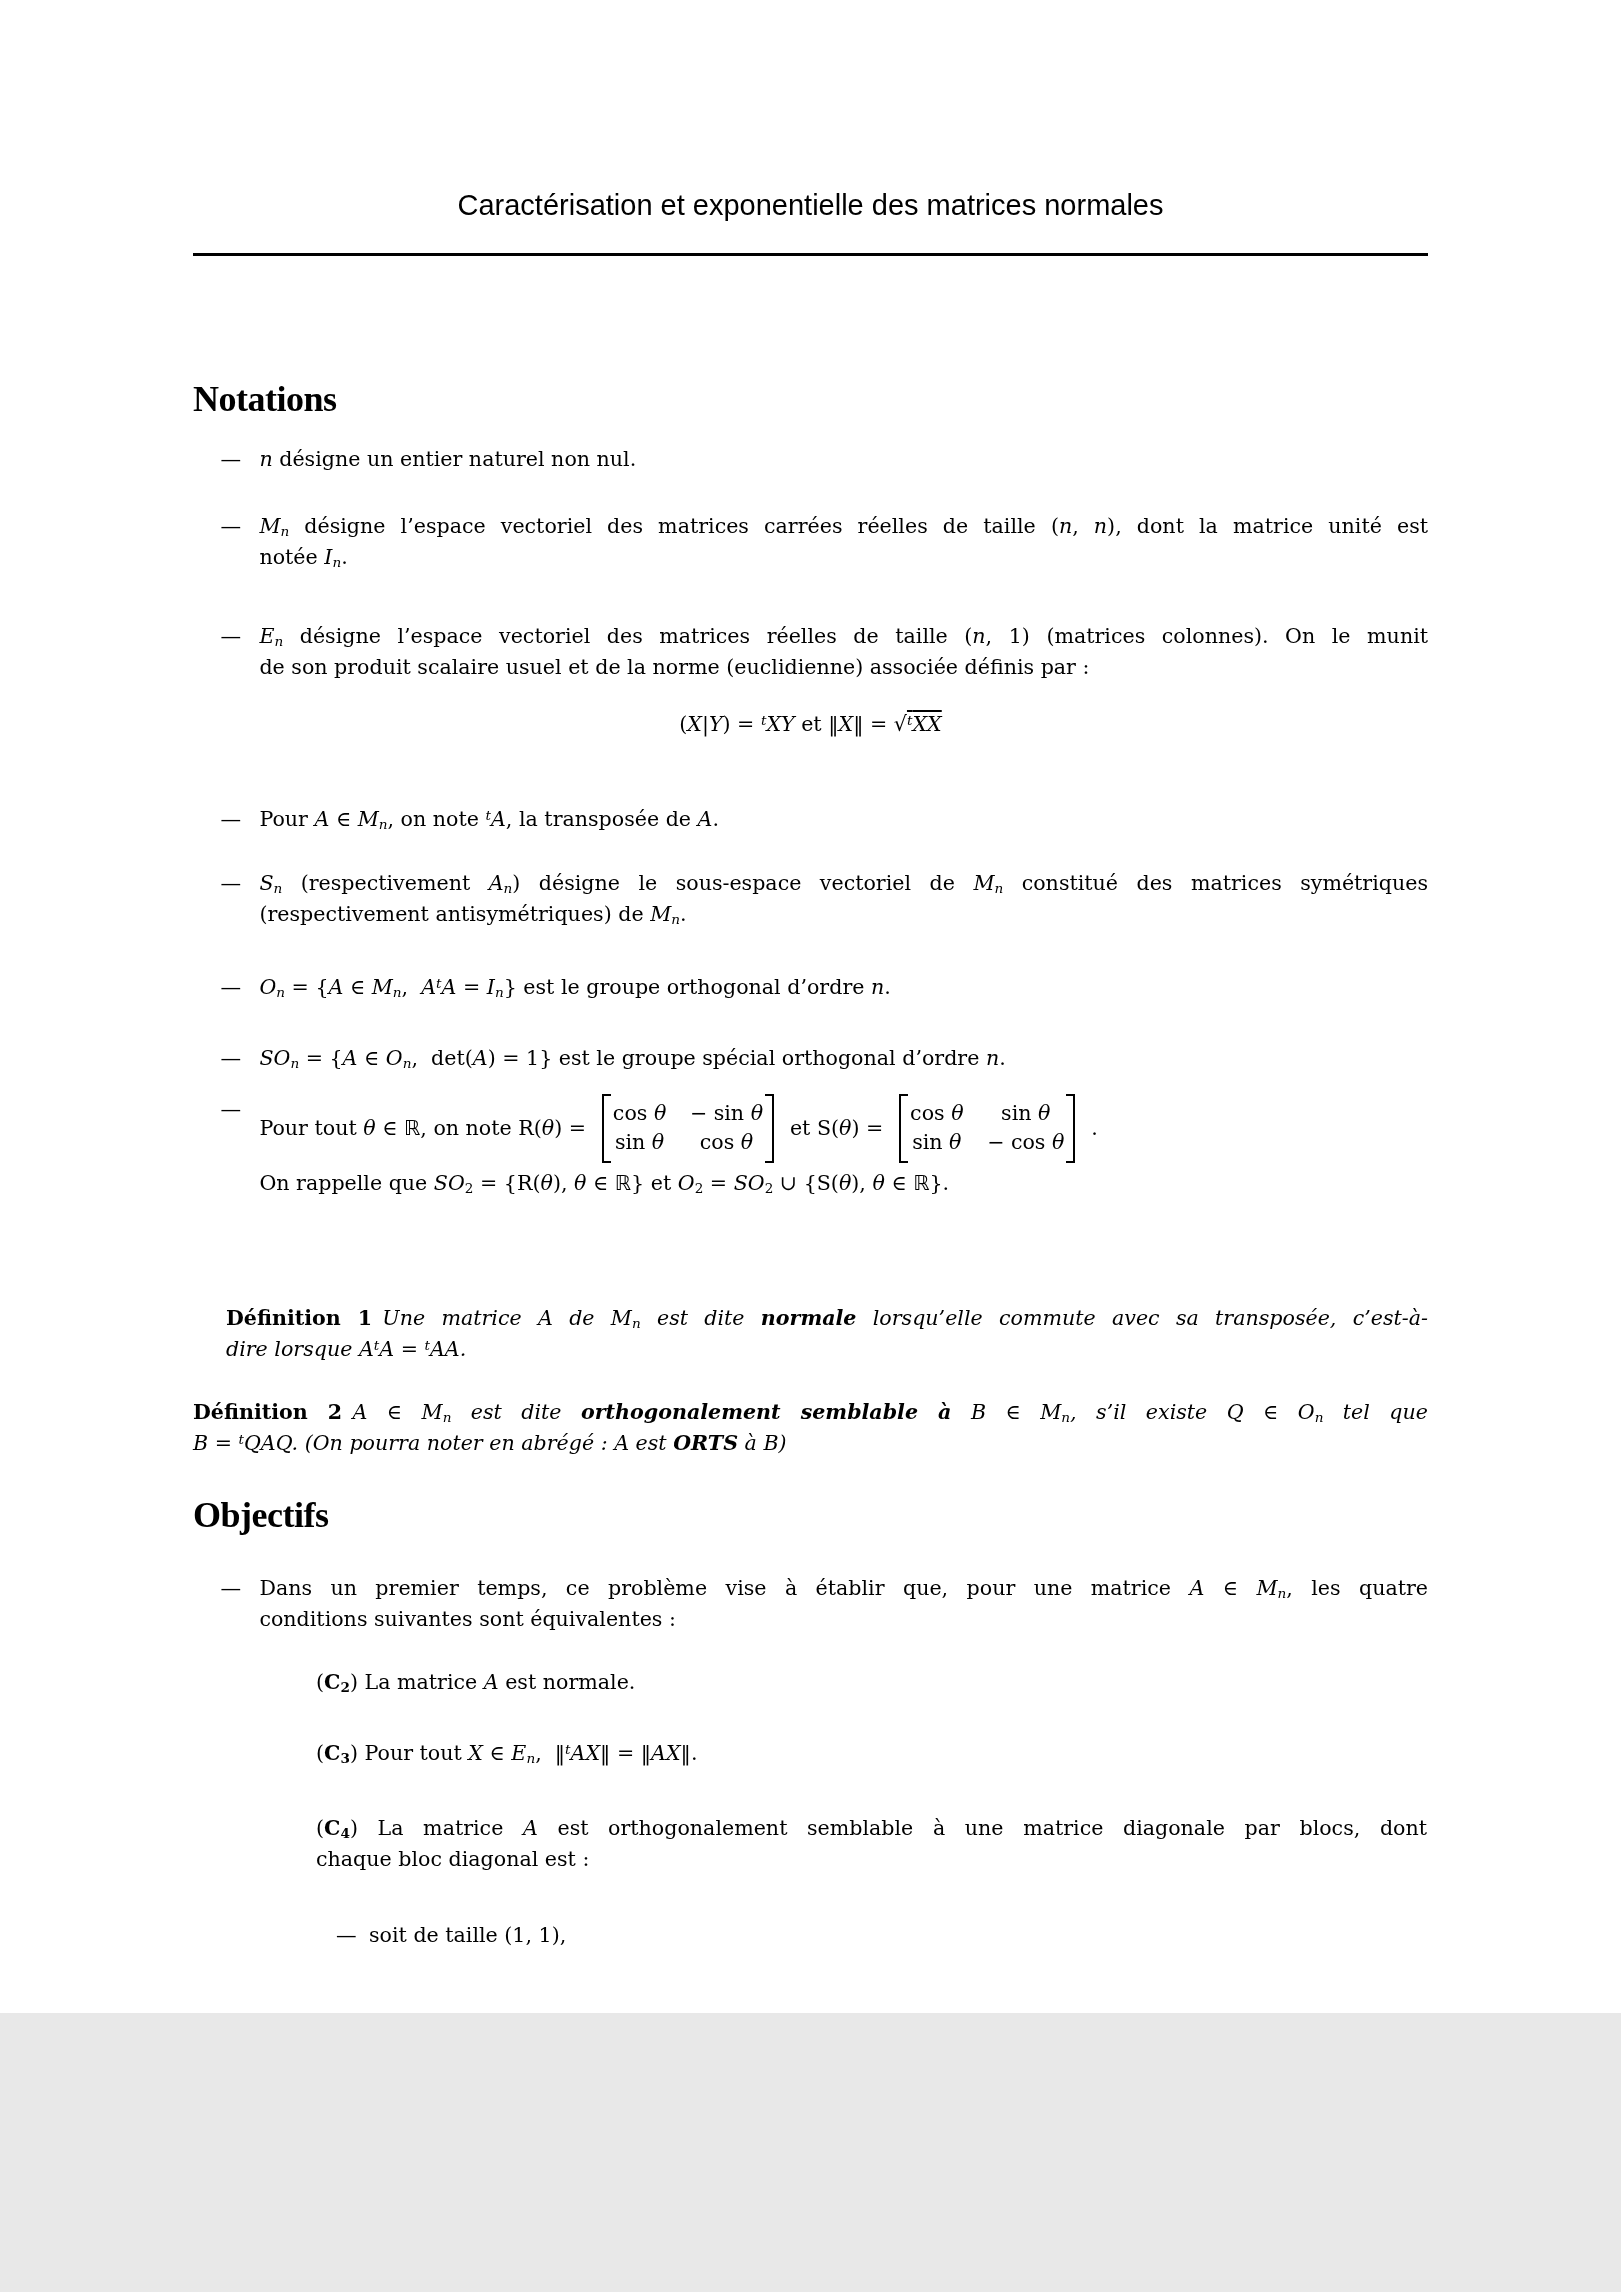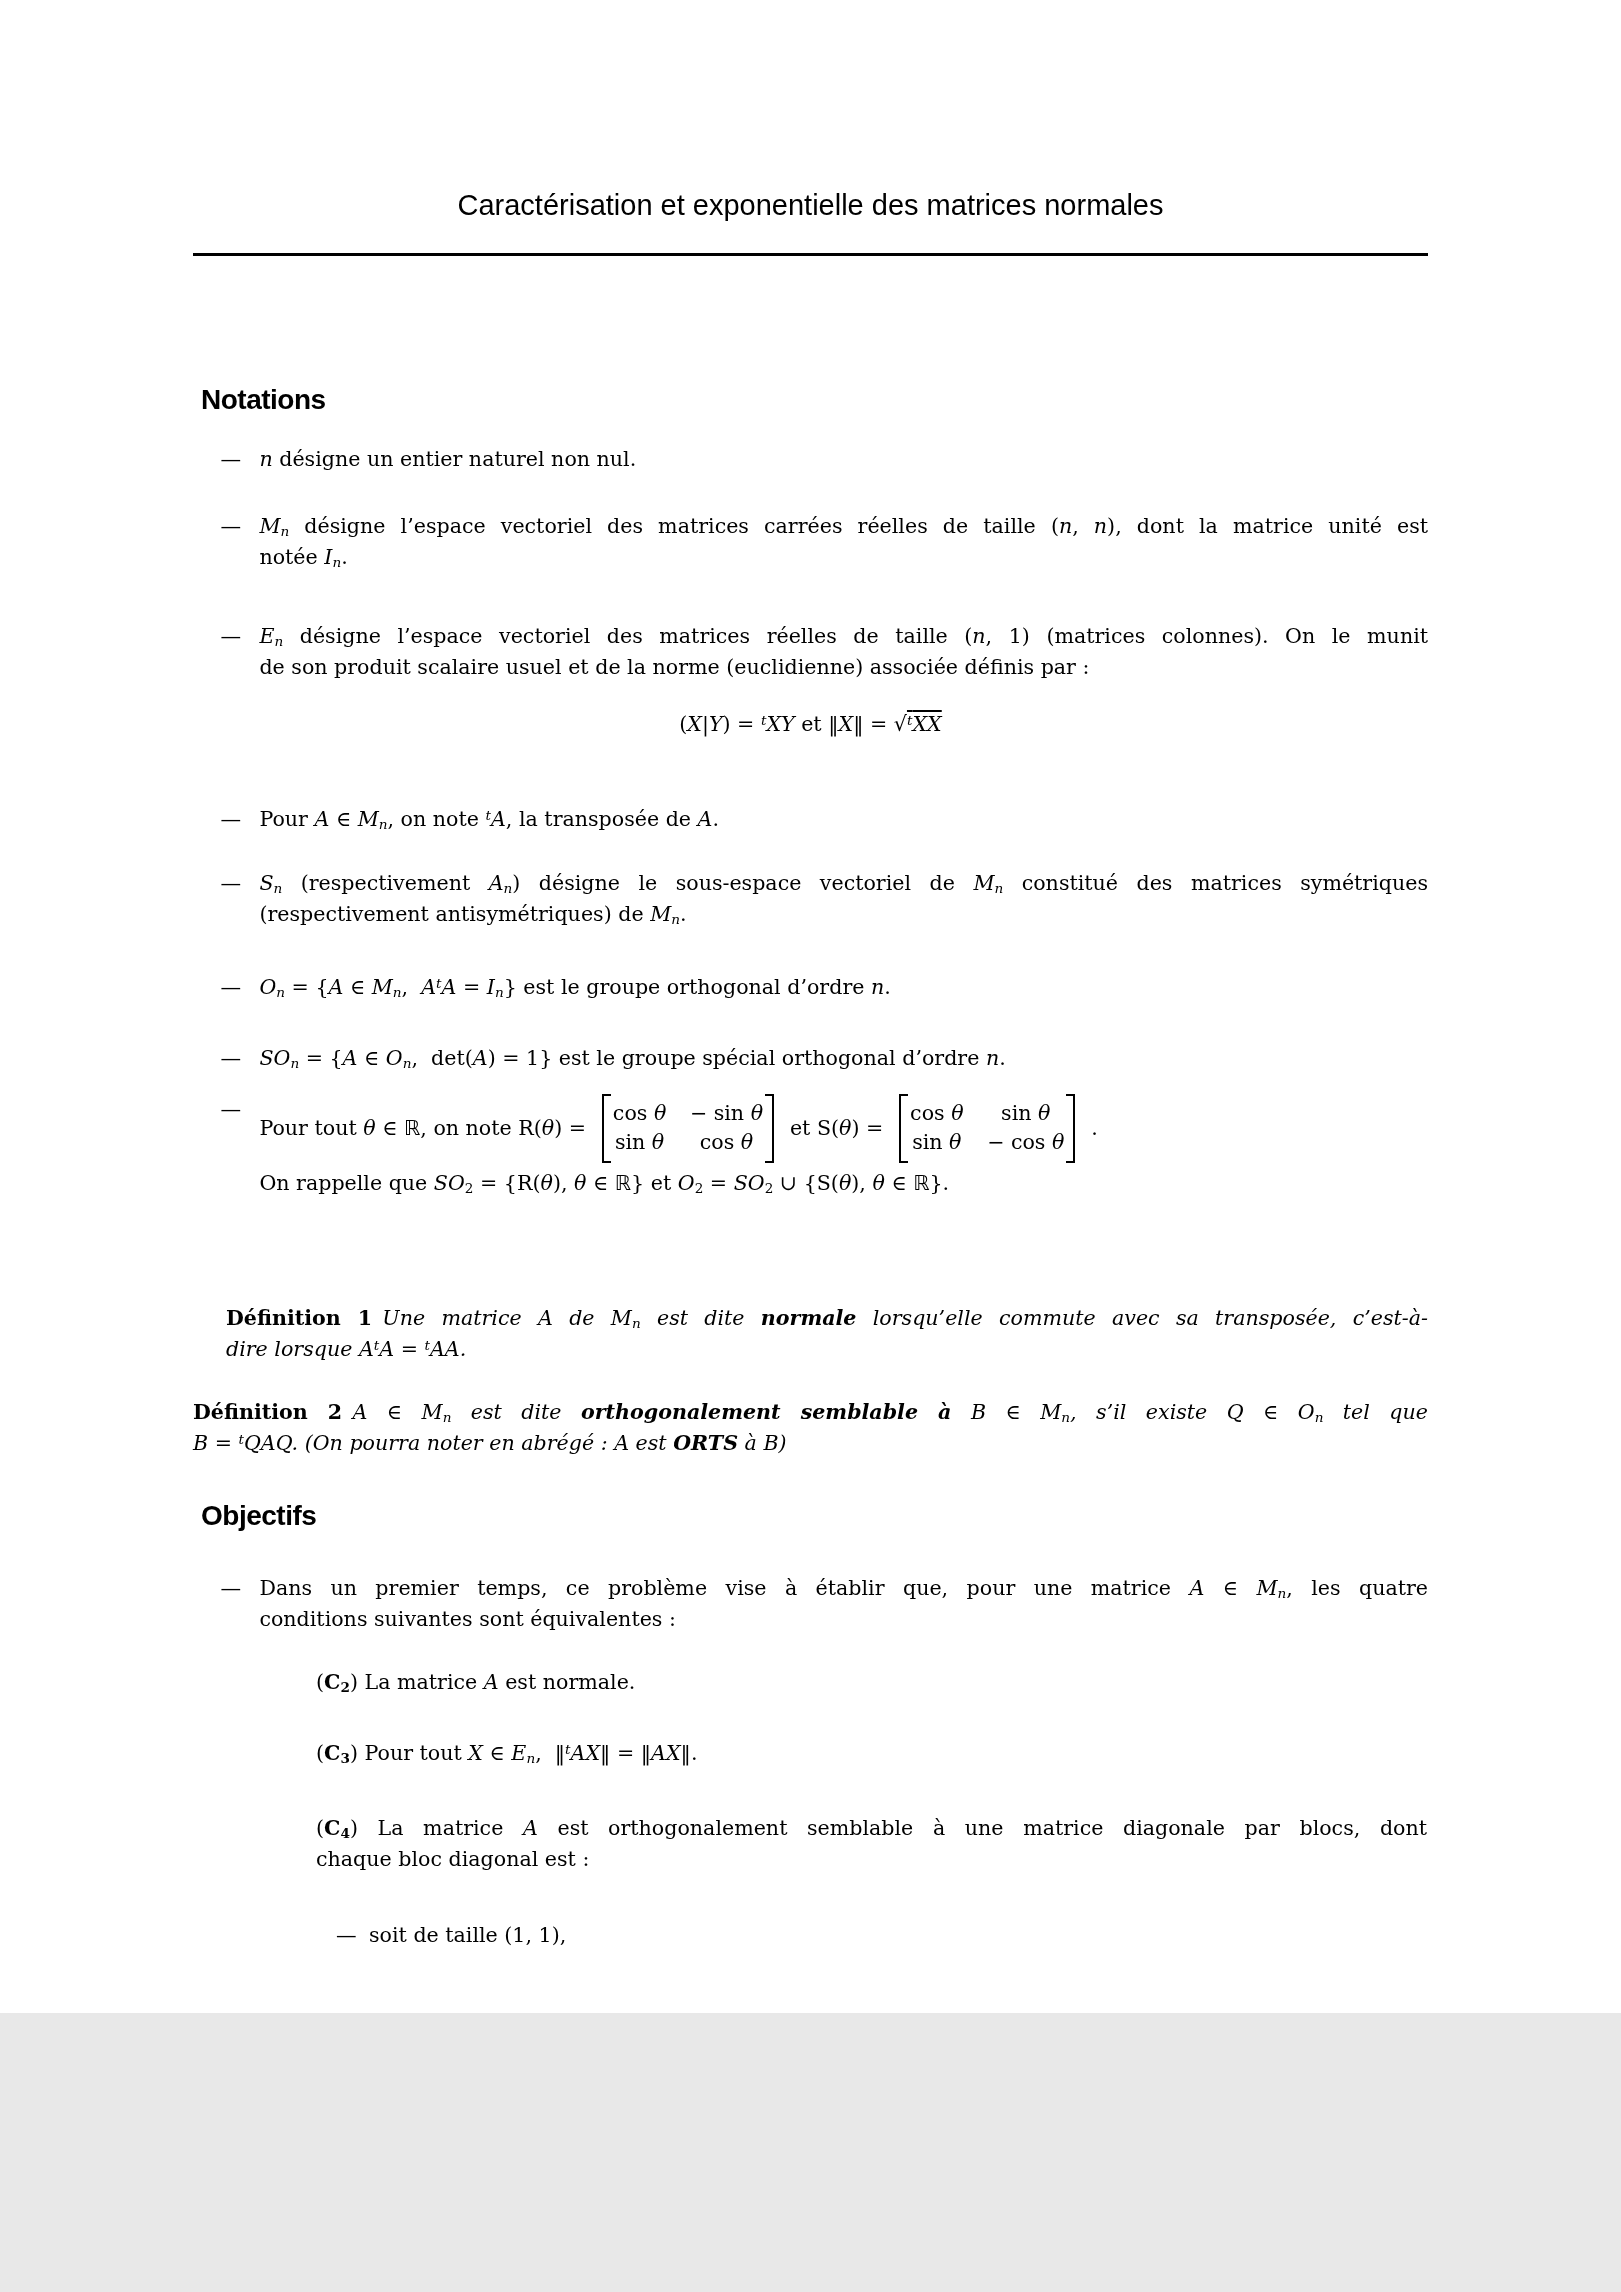--- a/index.html
+++ b/index.html
@@ -15,22 +15,22 @@
   }
   .doc-title{
     position:absolute;top:188px;left:0;width:100%;
     text-align:center;
     font-family:"Liberation Sans", sans-serif;
     font-size:29px;line-height:35px;font-weight:400;
   }
   .rule{position:absolute;top:253px;left:193px;width:1235px;height:2.9px;background:#000;}
   .content{position:absolute;left:193px;top:0;width:1235px;}
   .sec-h{
-    font-family:Liberation Sans, sans-serif;
-    font-weight:700;font-size:28px;line-height:43px;margin:8px;
+    font-family:Liberation Serif, serif;
+    font-weight:700;font-size:36px;line-height:43px;margin:0;
     letter-spacing:-0.5px;
   }
   #h-notations{margin-top:378px;}
   #h-objectifs{margin-top:35px;}
 
   .nitem{display:flex;padding-left:27.4px;}
   .nitem .dash{flex:0 0 39px;}
   .nitem .itext{flex:1;min-width:0;}
 
   .jl{text-align:justify;text-align-last:justify;}

